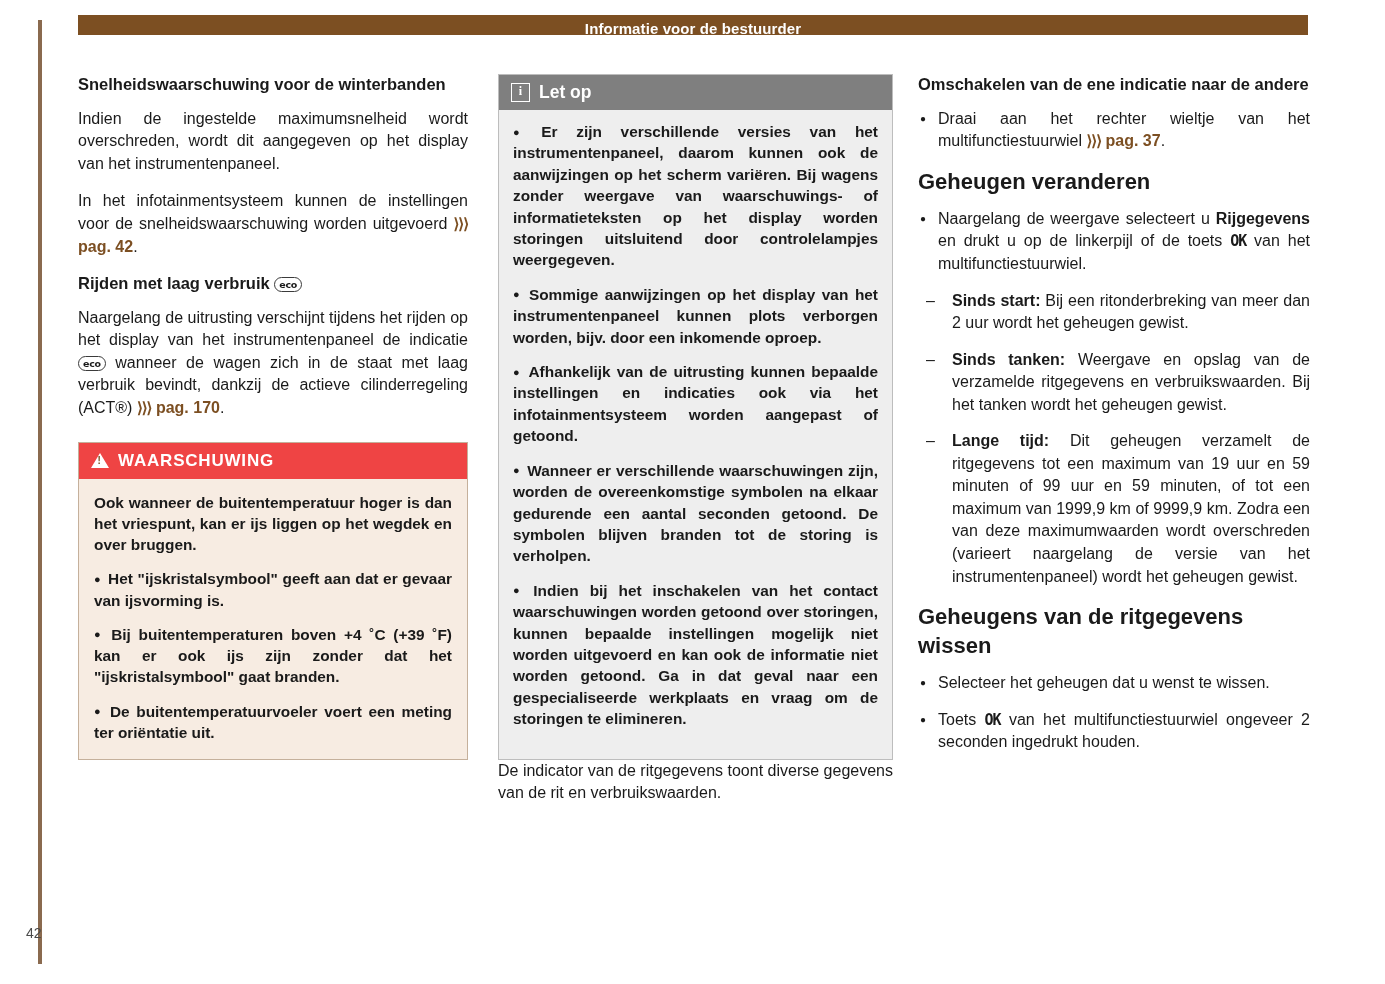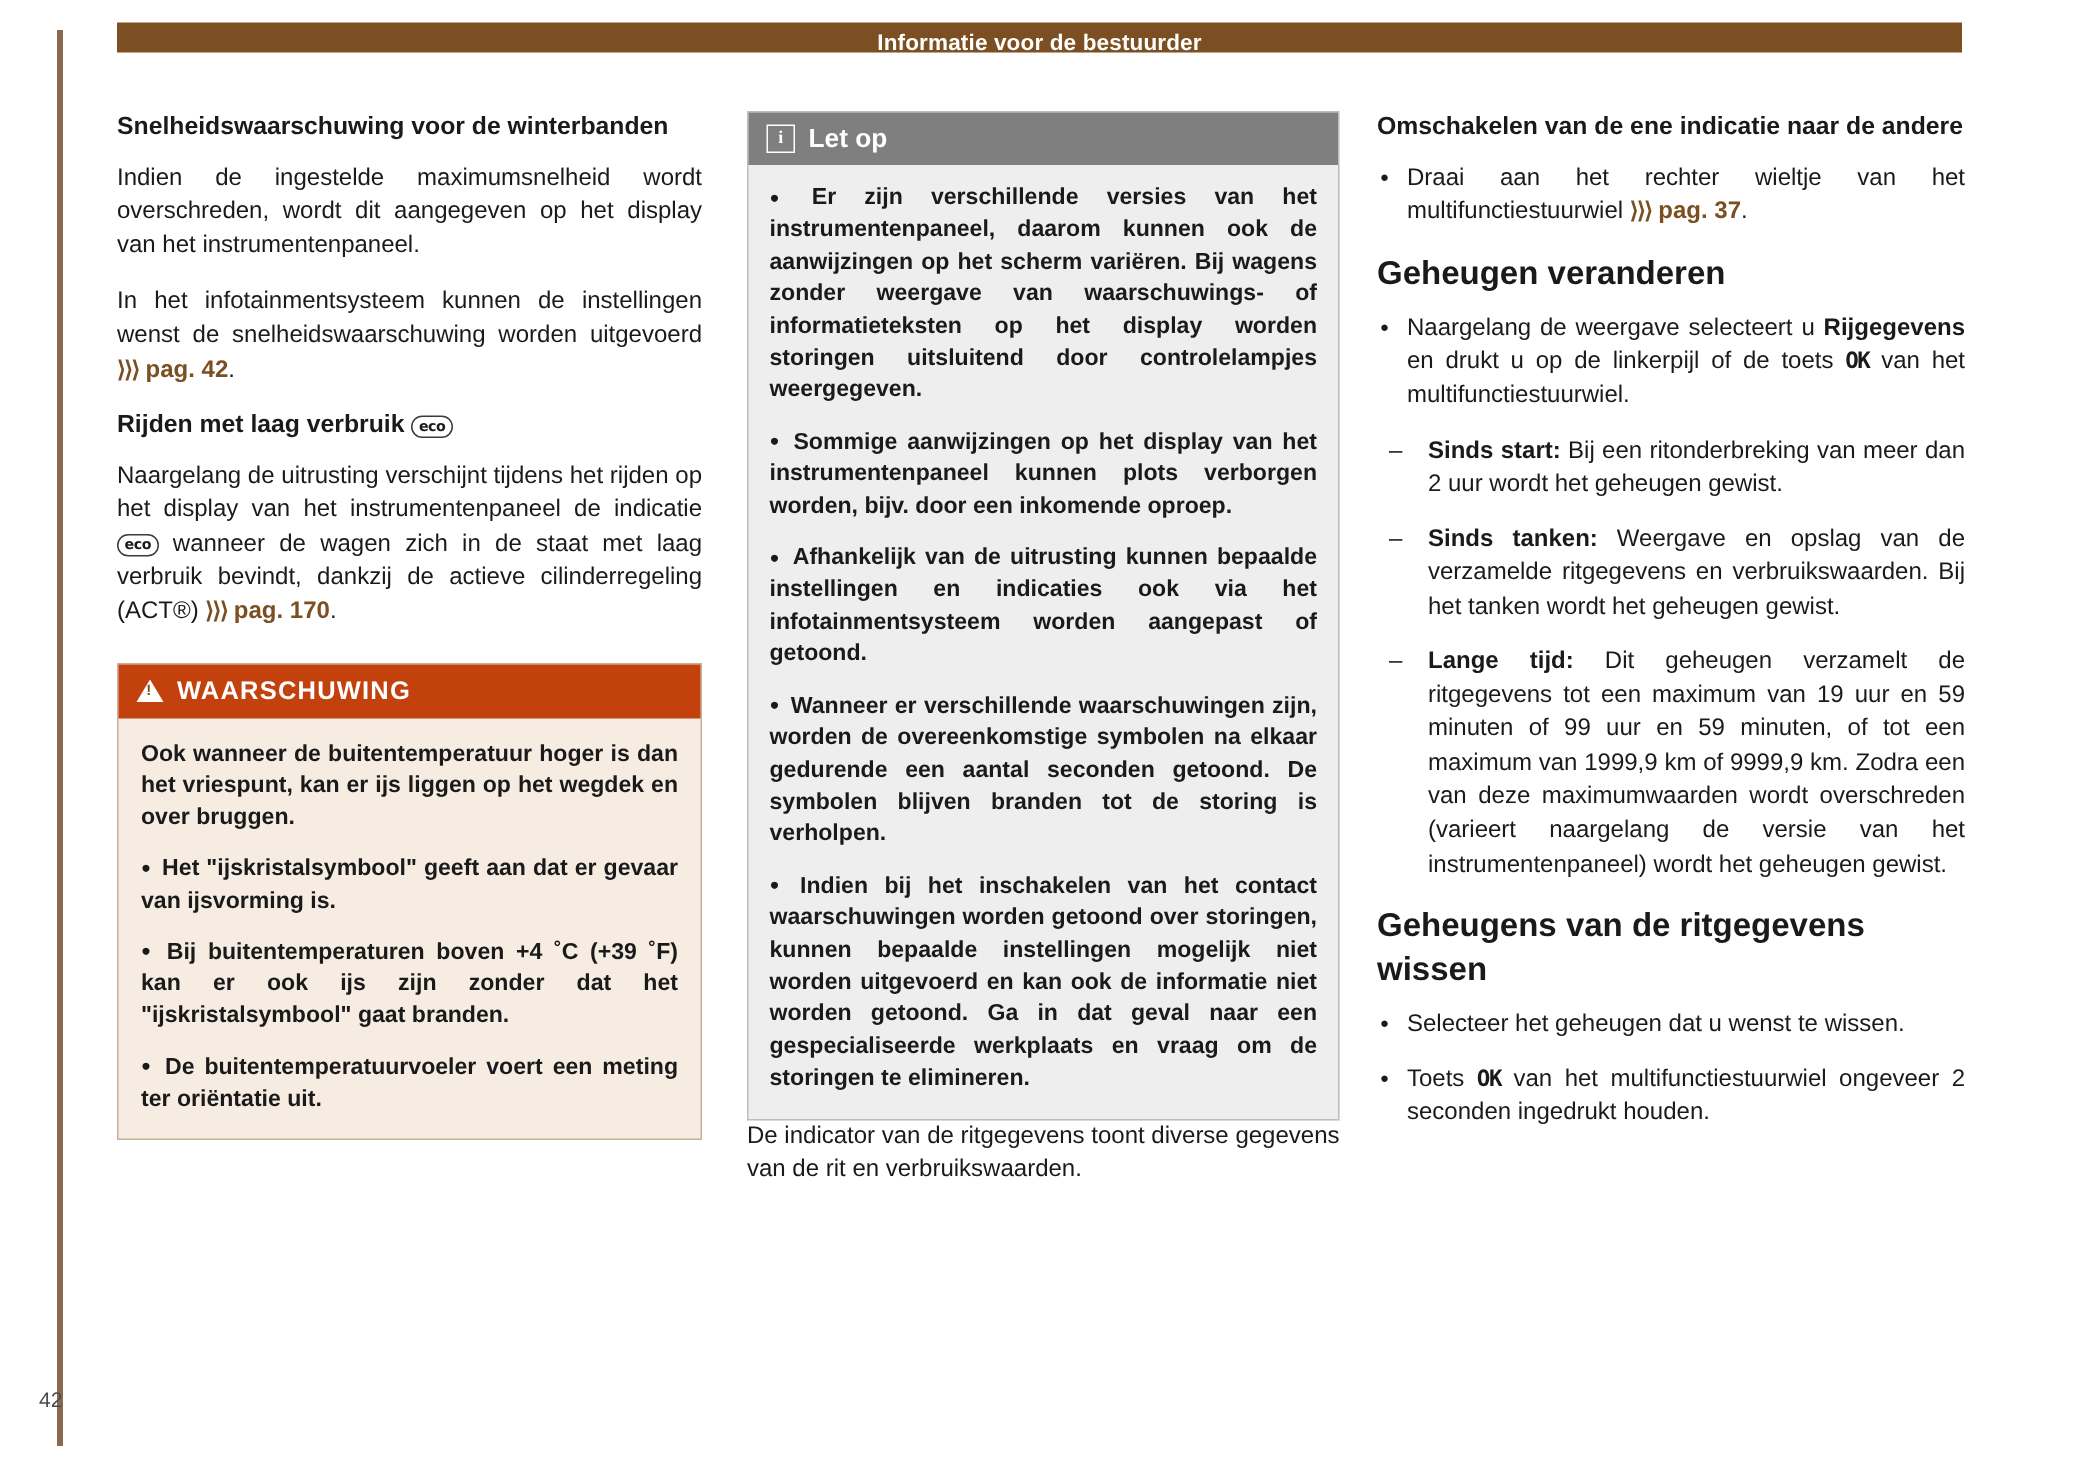--- a/index.html
+++ b/index.html
@@ -106,21 +106,21 @@
     font-family: "DejaVu Sans", sans-serif;
   }
 
   
   .warnbox {
     border: 1px solid #c5b09b;
     background: #f7ece2;
     margin-top: 22px;
   }
   .warnbox-head {
-    background: #c2410c;
+    background: #ef4444;
     color: #ffffff;
     font-weight: bold;
     font-size: 17px;
     letter-spacing: 0.8px;
     padding: 8px 12px 8px 12px;
     display: flex;
     align-items: center;
     gap: 9px;
   }
   .warn-tri {
@@ -178,21 +178,21 @@
     font-family: "Liberation Serif", serif;
   }
   .notebox-body {
     padding: 11px 14px 14px 14px;
     font-size: 15.4px;
     font-weight: bold;
     line-height: 1.39;
     color: #1a1a1a;
   }
   .notebox-body p { margin: 0 0 13px 0; text-align: justify;}
-  .notebox-body p:last-child { margin-bottom: 2px; }
+  .notebox-body p:last-child { margin-bottom: 15px; }
 
   .bullet::before {
     content: "\25CF";
     font-size: 11px;
     margin-right: 7px;
     vertical-align: 1.5px;
   }
   ul.plain { list-style: none; margin: 0; padding: 0; }
   li.bulletrow {
     font-size: 16px;
@@ -259,21 +259,21 @@
   <div class="spine"></div>
   <div class="page-number">42</div>
 
   <div class="header-band">Informatie voor de bestuurder</div>
 
   <div class="columns">
 
     <div class="col col1">
       <h3 class="sec">Snelheidswaarschuwing voor de winterbanden</h3>
       <p class="body">Indien de ingestelde maximumsnelheid wordt overschreden, wordt dit aangegeven op het display van het instrumentenpaneel.</p>
-      <p class="body"><span>In het infotainmentsysteem kunnen de instellingen wenst de snelheidswaarschuwing worden uitgevoerd </span><span class="chev">⟩⟩⟩</span> <span class="ref">pag. 42</span><span>.</span></p>
+      <p class="body"><span>In het infotainmentsysteem kunnen de instellingen voor de snelheidswaarschuwing worden uitgevoerd </span><span class="chev">⟩⟩⟩</span> <span class="ref">pag. 42</span><span>.</span></p>
 
       <h3 class="sec"><span>Rijden met laag verbruik</span> <span class="eco-badge">eco</span></h3>
 
       <p class="body"><span>Naargelang de uitrusting verschijnt tijdens het rijden op het display van het instrumentenpaneel de indicatie </span><span class="eco-badge">eco</span><span> wanneer de wagen zich in de staat met laag verbruik bevindt, dankzij de actieve cilinderregeling (ACT®) </span><span class="chev">⟩⟩⟩</span> <span class="ref">pag. 170</span><span>.</span></p>
 
       <div class="warnbox">
         <div class="warnbox-head">
           <span class="warn-tri"></span>
           <span>WAARSCHUWING</span>
         </div>

